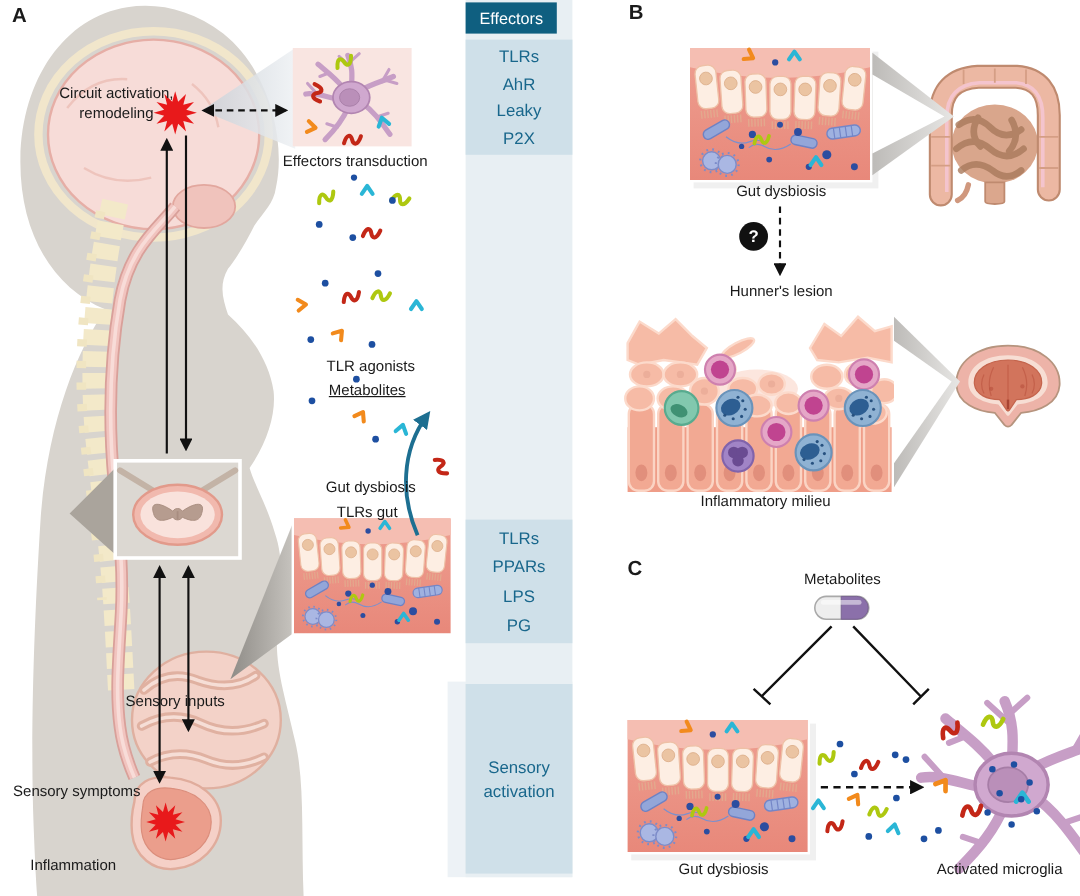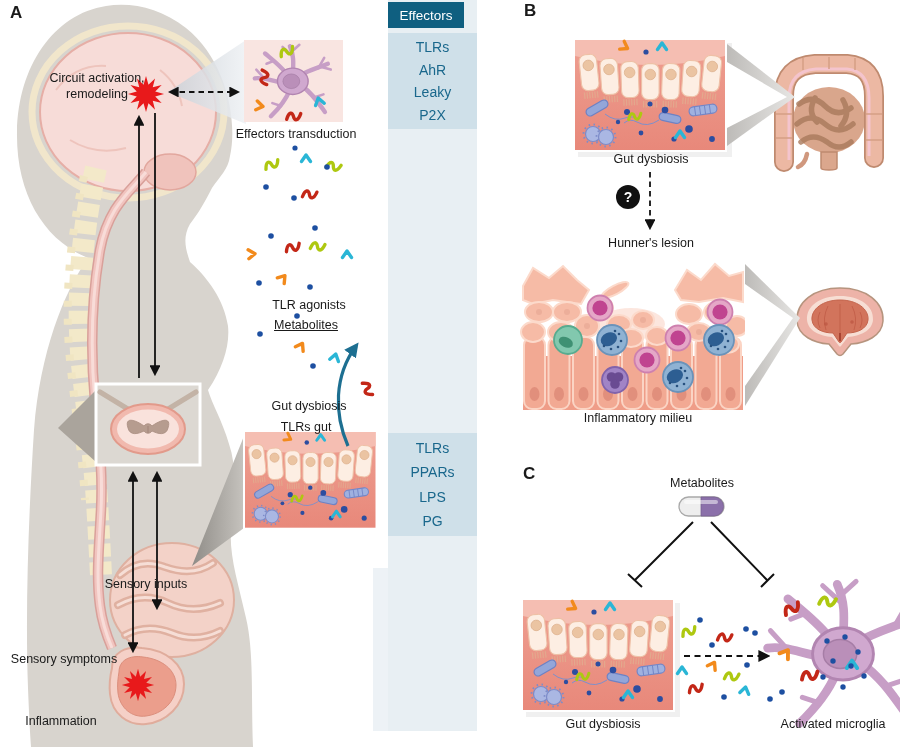--- a/index.html
+++ b/index.html
@@ -40,20 +40,23 @@
     <span>AhR</span>
     <span>Leaky</span>
     <span>P2X</span>
   </div>
   <div class="block block2">
     <span>TLRs</span>
     <span>PPARs</span>
     <span>LPS</span>
     <span>PG</span>
   </div>
+  <div class="block block3">
+    <span class="sens">Sensory activation</span>
+  </div>
   <div class="col-header">
     <span>Effectors</span>
   </div>
 
   <svg width="900" height="747" viewBox="0 0 900 747">
     <defs>
       <marker id="mB" viewBox="0 0 10 10" refX="8" refY="5" markerWidth="6" markerHeight="6" orient="auto-start-reverse">
         <path d="M0,0 L10,5 L0,10 Z" fill="#111"></path>
       </marker>
       <marker id="mT" viewBox="0 0 10 10" refX="7" refY="5" markerWidth="4.5" markerHeight="4.5" orient="auto">

